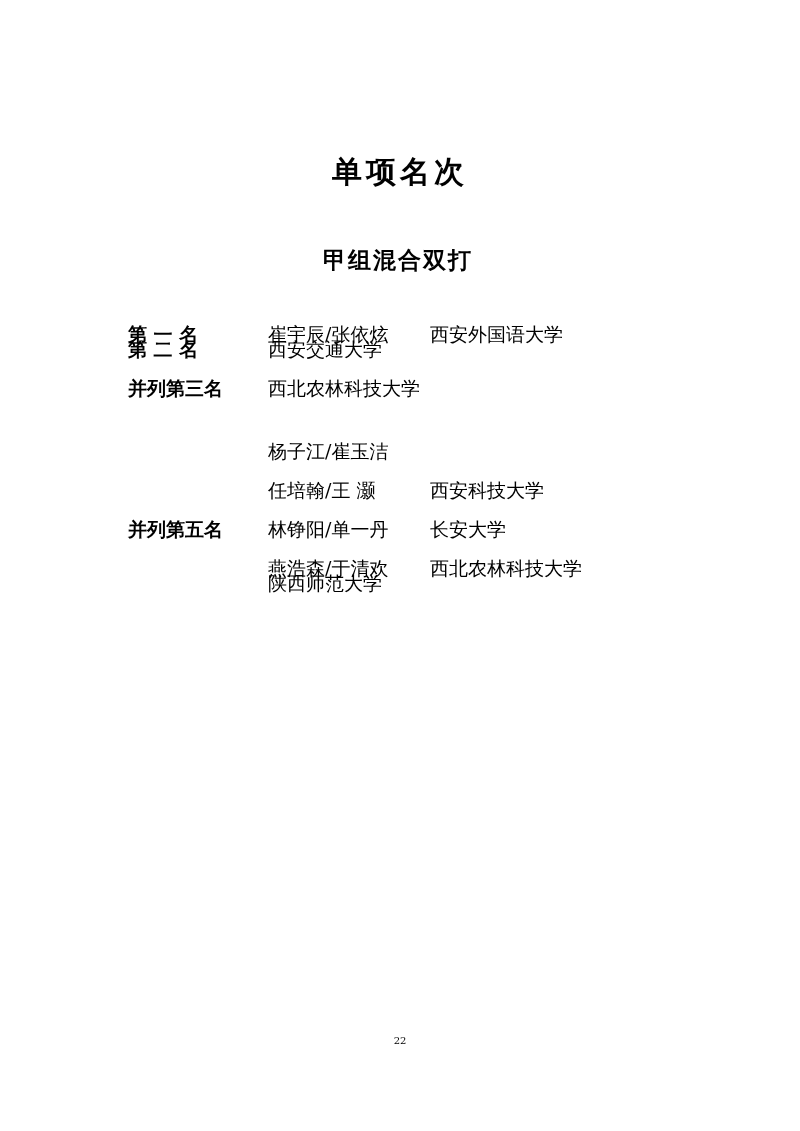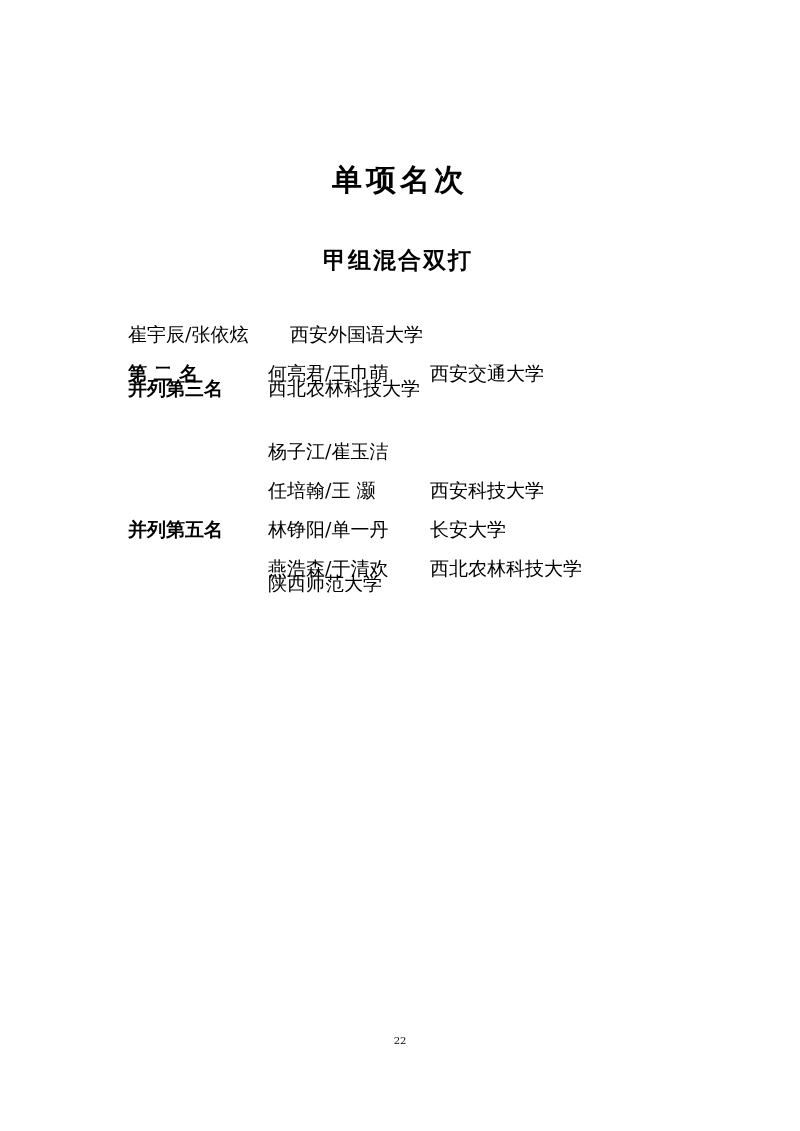--- a/index.html
+++ b/index.html
@@ -14,21 +14,21 @@
   .page {
     position: relative;
     width: 800px;
     height: 1131px;
     background: #ffffff;
     box-sizing: border-box;
     overflow: hidden;
   }
   .doc-title {
     position: absolute;
-    top: 160px;
+    top: 152px;
     left: 0;
     width: 800px;
     text-align: center;
     font-size: 30px;
     font-weight: 700;
     letter-spacing: 4px;
     font-family: Liberation Mono, monospace;
   }
   .section-title {
     position: absolute;
@@ -85,27 +85,27 @@
 
 <div class="page">
 
   <div class="doc-title">单项名次</div>
 
   <div class="section-title">甲组混合双打</div>
 
   <div class="results">
 
     <div class="result-row">
+      <span class="col-rank">第 一 名</span>
       <span class="col-players">崔宇辰/张依炫</span>
       <span class="col-school">西安外国语大学</span>
     </div>
 
     <div class="result-row">
       <span class="col-rank">第 二 名</span>
-      <span class="col-players">何亮君/王巾萌</span>
       <span class="col-school">西安交通大学</span>
     </div>
 
     <div class="result-row">
       <span class="col-rank">并列第三名</span>
       <span class="col-school">西北农林科技大学</span>
     </div>
 
     <div class="result-row">
       <span class="col-rank"></span>

